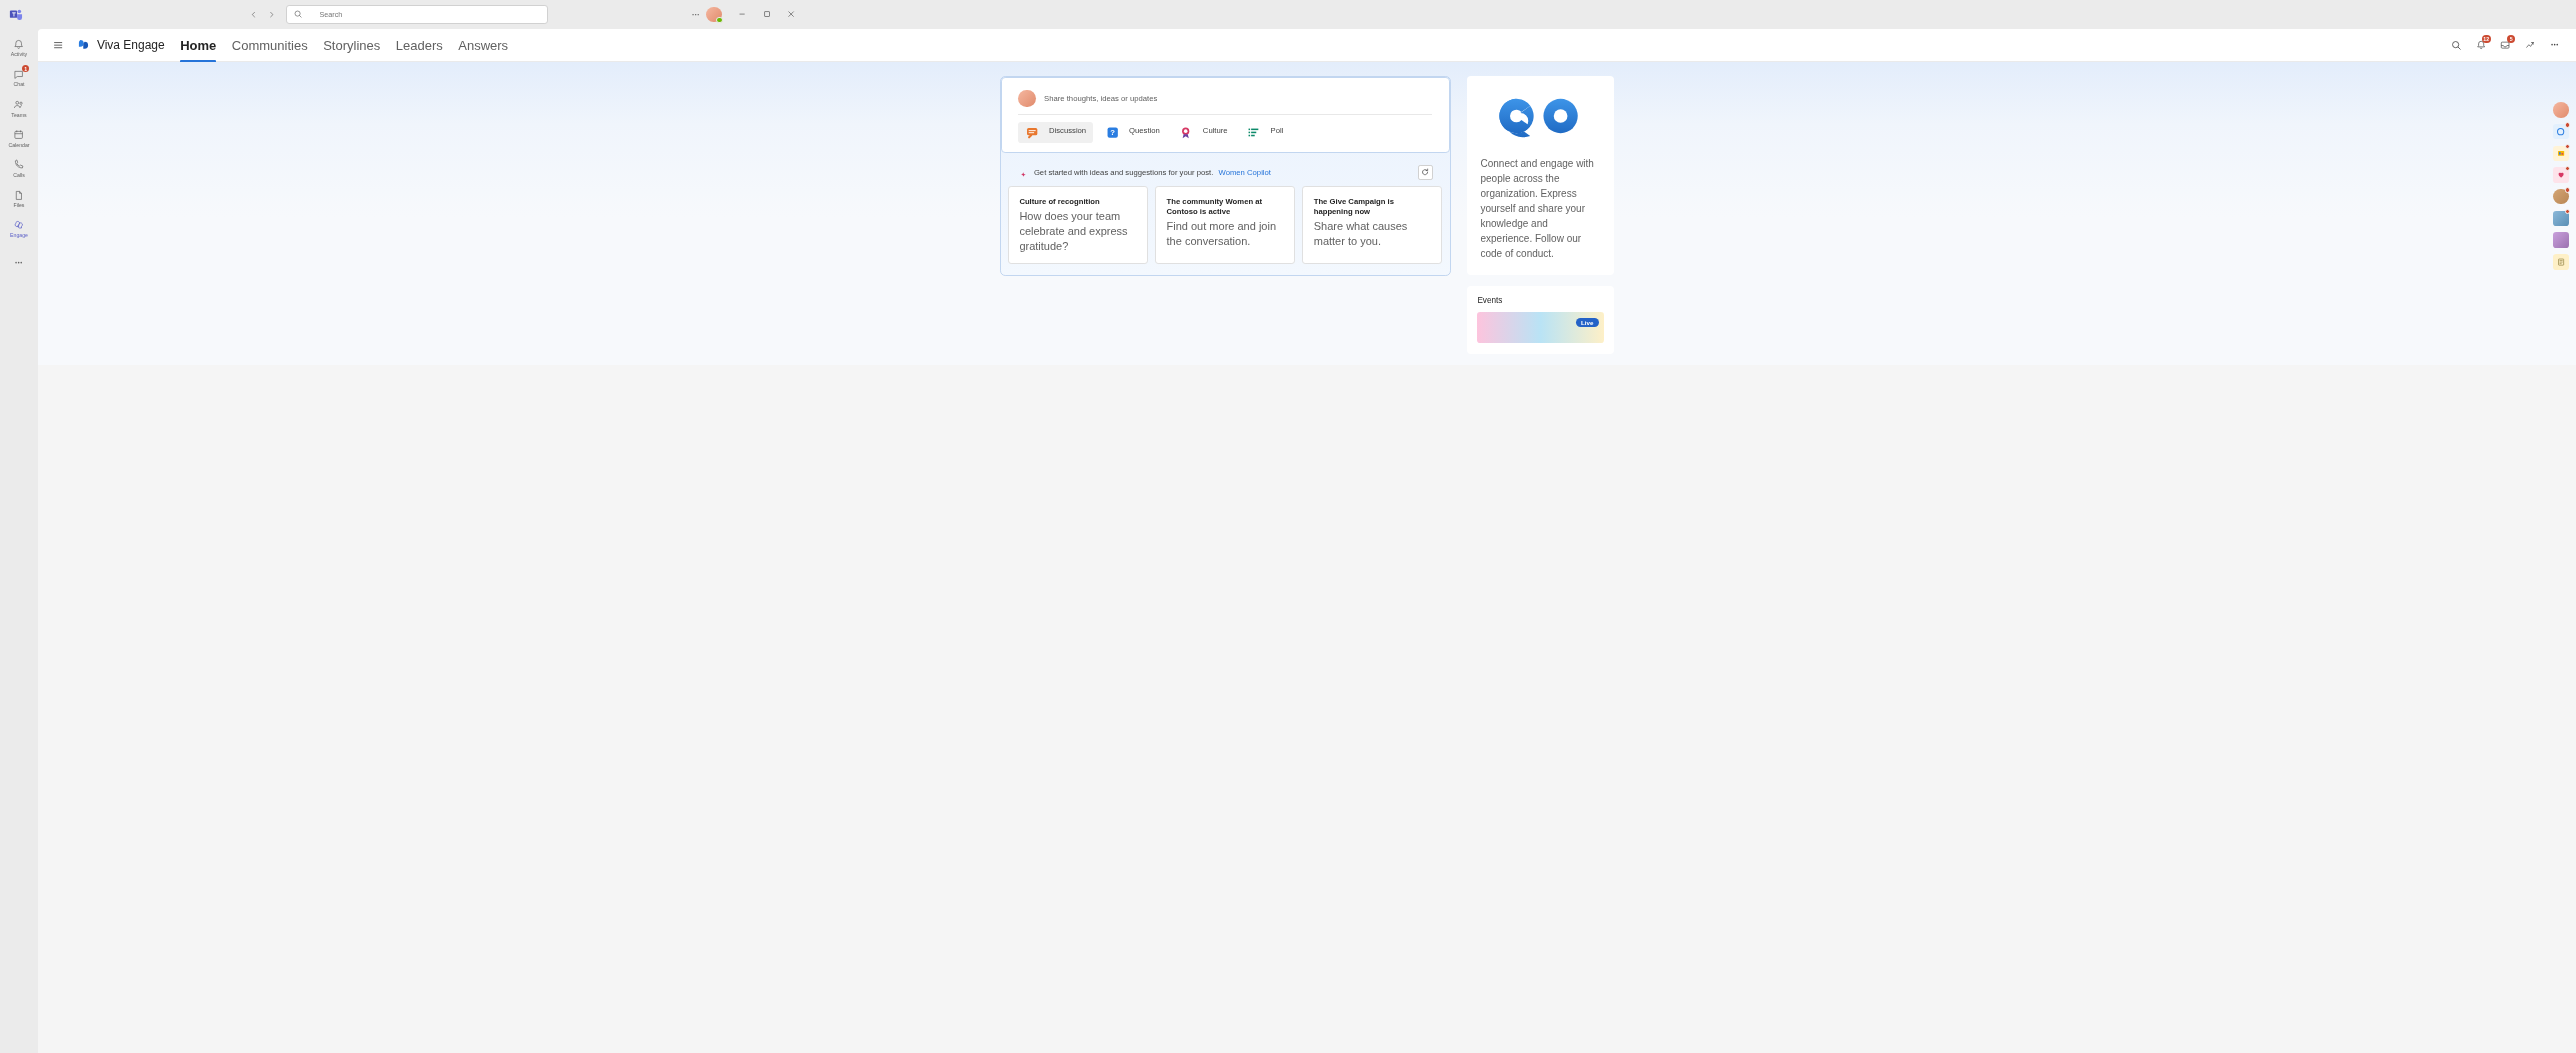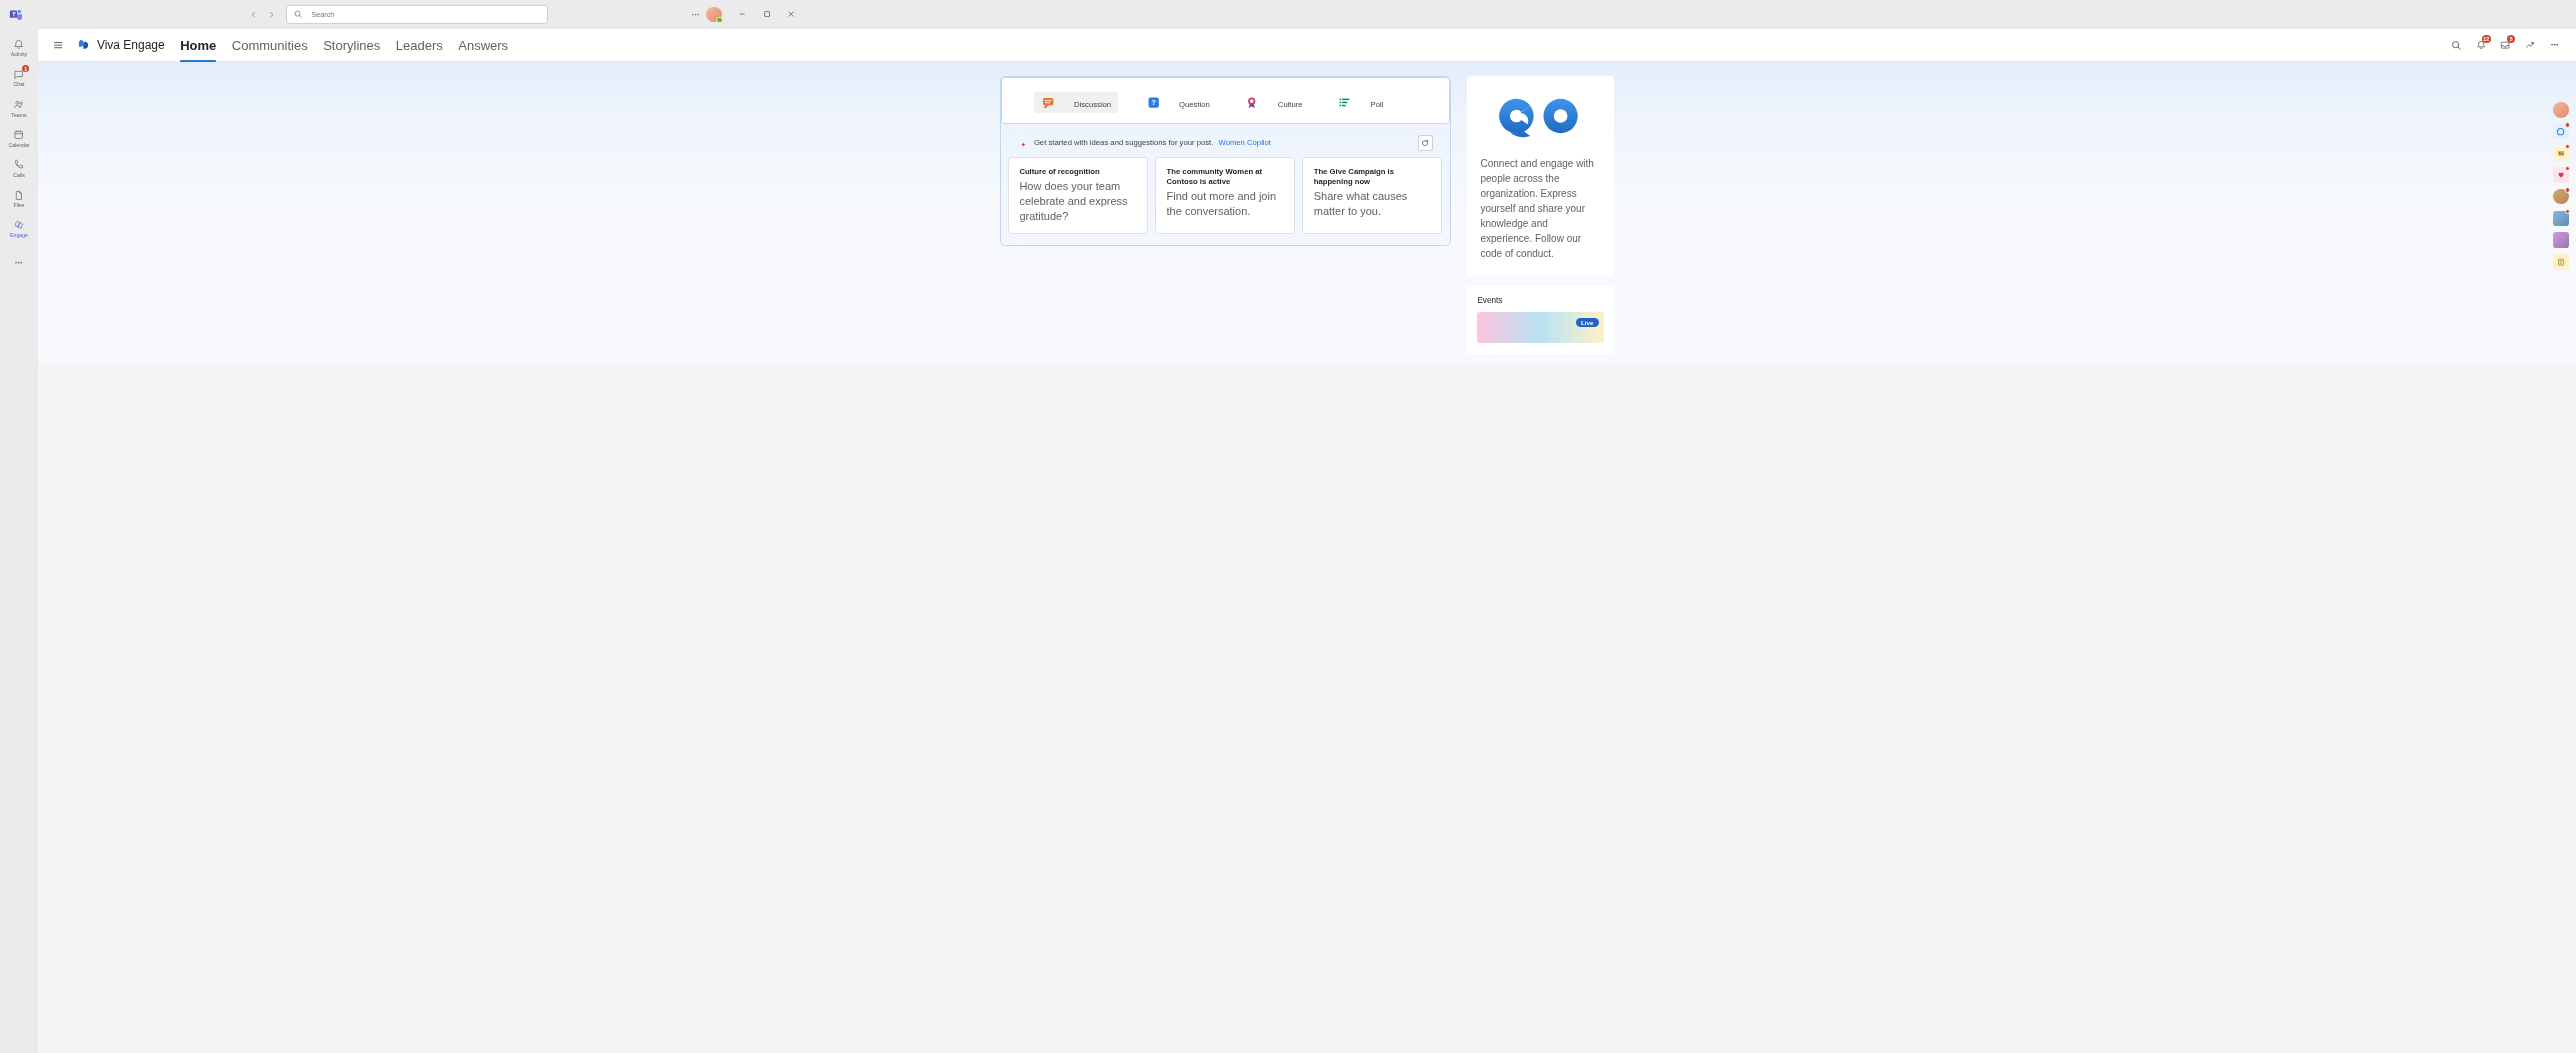--- a/index.html
+++ b/index.html
@@ -4,21 +4,21 @@
   <style>
     * { margin: 0; padding: 0; box-sizing: border-box; font-family: 'Segoe UI', -apple-system, sans-serif; }
     body { background: #ebebeb; overflow: hidden; height: 287px; width: 810px; }
 
     
     .titlebar { height: 29px; display: flex; align-items: center; padding: 0 4.1px; position: relative; }
     .teams-logo { width: 14.4px; height: 14.4px; margin: 0 5.2px; }
     .nav-arrows { margin-left: 216px; display: flex; gap: 2.1px; }
     .nav-arrow { width: 16.5px; height: 16.5px; display: flex; align-items: center; justify-content: center; color: #616161; cursor: pointer; border-radius: 2.1px; }
     .search-wrap { flex: 0 0 262px; margin-left: 6.2px; }
-    .search-box { height: 18.5px; border-radius: 3.1px; border: 0.5px solid #d1d1d1; background: #fff; display: flex; align-items: center; padding: 0 7.2px; gap: 9px; color: #616161; }
+    .search-box { height: 18.5px; border-radius: 3.1px; border: 0.5px solid #d1d1d1; background: #fff; display: flex; align-items: center; padding: 0 7.2px; gap: 17px; color: #616161; }
     .search-box input { border: none; outline: none; flex: 1; font-size: 7.2px; color: #333; background: transparent; }
     .tb-right { margin-left: auto; display: flex; align-items: center; gap: 6.2px; padding-right: 4.1px; }
     .avatar-small { width: 15.5px; height: 15.5px; border-radius: 50%; background: linear-gradient(135deg,#f5b7a0,#e08a6b); position: relative; }
     .presence { width: 6.2px; height: 6.2px; border-radius: 50%; background: #6bb700; border: 1px solid #ebebeb; position: absolute; right: -1px; bottom: -1px; }
     .win-btns { display: flex; gap: 4.1px; margin-left: 4.1px; }
     .win-btn { width: 20.6px; height: 15.5px; display: flex; align-items: center; justify-content: center; color: #242424; cursor: pointer; }
 
     
     .left-rail { position: absolute; left: 0; top: 29px; bottom: 0; width: 38px; background: #ebebeb; display: flex; flex-direction: column; align-items: center; padding-top: 5.2px; gap: 2.1px; }
     .rail-item { width: 31px; height: 28px; display: flex; flex-direction: column; align-items: center; justify-content: center; gap: 1px; color: #616161; border-radius: 2.1px; cursor: pointer; position: relative; font-size: 5.2px; }
@@ -47,21 +47,21 @@
     .content { display: flex; gap: 16.5px; max-width: 639px; width: 100%; padding: 0 12.4px; }
     .col-main { flex: 1; min-width: 0; }
     .col-side { width: 147px; flex-shrink: 0; }
 
     
     .compose-card { background: #fff; border: 0.5px solid #c2d6f0; border-radius: 4.1px; padding: 7.2px 16.5px 7.2px 16.5px; margin-bottom: 5.2px; }
     .compose-row { display: flex; align-items: center; gap: 8.2px; padding: 4.1px 0 7.2px 0; border-bottom: 0.5px solid #e8e8e8; }
     .compose-avatar { width: 17.5px; height: 17.5px; border-radius: 50%; background: linear-gradient(135deg,#f5b7a0,#e08a6b); }
     .compose-placeholder { color: #616161; font-size: 7.7px; }
     .post-types { display: flex; gap: 5.2px; padding: 6.2px 0 2.1px 0; }
-    .pt { display: flex; align-items: flex-end; gap: 19px; padding: 4.1px 7.2px; border-radius: 3.1px; cursor: pointer; font-size: 7.7px; color: #424242; margin-left: 16px; }
+    .pt { display: flex; align-items: flex-start; gap: 10px; padding: 4.1px 7.2px; border-radius: 3.1px; cursor: pointer; font-size: 7.7px; color: #424242; }
     .pt.active { background: #f0f0f0; }
     .pt-icon { width: 13.4px; height: 13.4px; display: flex; align-items: center; justify-content: center; }
 
     
     .copilot-row { display: flex; align-items: center; gap: 5.2px; padding: 6.2px 16.5px; font-size: 7.7px; color: #424242; }
     .copilot-row .link { color: #2674d9; cursor: pointer; }
     .refresh { margin-left: auto; width: 15.5px; height: 15.5px; border: 0.5px solid #d1d1d1; background: #fff; border-radius: 2.1px; display: flex; align-items: center; justify-content: center; cursor: pointer; }
 
     
     .sugs { display: flex; gap: 7.2px; padding: 0 7.2px 9.3px 7.2px; }
@@ -272,20 +272,24 @@
     </div>
   </div>
 
   <div class="main-inner">
     <div class="content-wrap">
       <div class="content">
         <div class="col-main">
 
           <div class="compose-outer">
             <div class="compose-card">
+              <div class="compose-row">
+                <div class="compose-avatar"></div>
+                <div class="compose-placeholder">Share thoughts, ideas or updates</div>
+              </div>
               <div class="post-types">
                 <div class="pt active">
                   <div class="pt-icon">
                       <svg width="13.4" height="13.4" viewBox="0 0 26 26">
                         <rect x="2" y="4" width="20" height="14" rx="3" fill="#e8772e"></rect>
                         <path d="M6 22l4-4" stroke="#e8772e" stroke-width="4" stroke-linecap="round"></path>
                         <path d="M6 9h12M6 13h9" stroke="#fff" stroke-width="1.8" stroke-linecap="round"></path>
                       </svg>
                     </div>
                   <span>Discussion</span>

